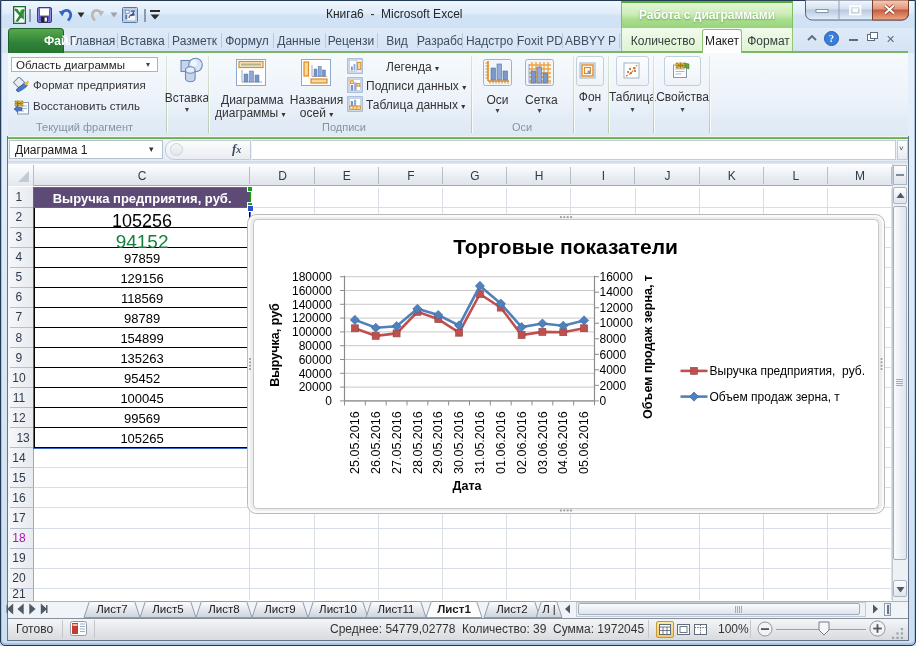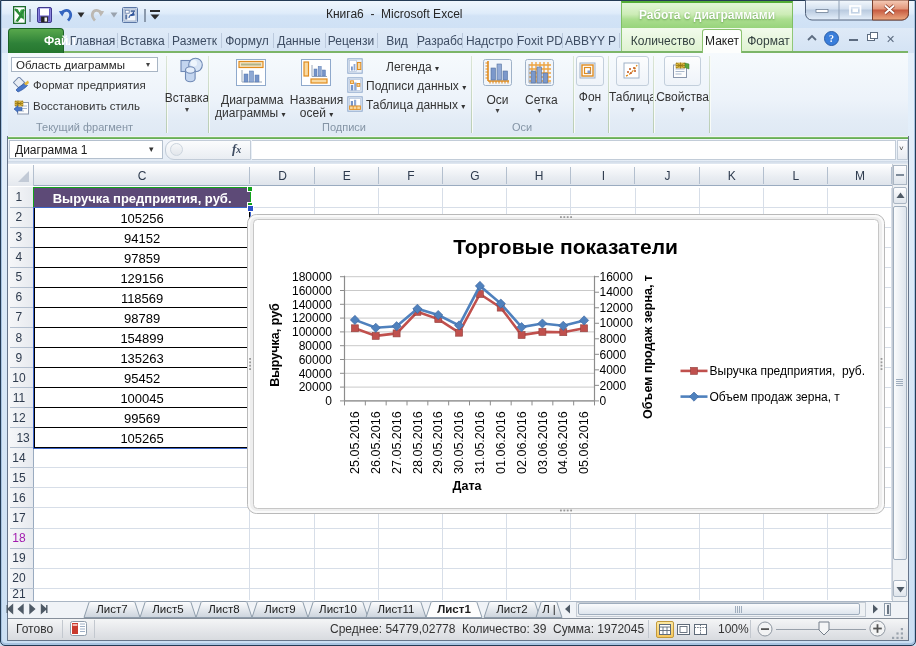--- a/index.html
+++ b/index.html
@@ -377,23 +377,23 @@
 <div class="a" style="left:33.8px;top:487.4px;width:858.1px;height:1px;background:#d7dee8;"></div>
 <div class="a" style="left:33.8px;top:507.4px;width:858.1px;height:1px;background:#d7dee8;"></div>
 <div class="a" style="left:33.8px;top:527.5px;width:858.1px;height:1px;background:#d7dee8;"></div>
 <div class="a" style="left:33.8px;top:547.5px;width:858.1px;height:1px;background:#d7dee8;"></div>
 <div class="a" style="left:33.8px;top:567.5px;width:858.1px;height:1px;background:#d7dee8;"></div>
 <div class="a" style="left:33.8px;top:587.6px;width:858.1px;height:1px;background:#d7dee8;"></div>
 <div class="a" style="left:33.8px;top:187.6px;width:216.6px;height:20.05px;background:#5d4a77;"></div>
 <div class="tx" style="left:33.8px;top:190.6px;width:216.6px;text-align:center;font-size:13px;font-weight:bold;color:#fff;">Выручка предприятия, руб.</div>
 <div class="a" style="left:33.8px;top:207.7px;width:216.6px;height:240.6px;border-left:1px solid #000;border-right:1px solid #000;"></div>
 <div class="a" style="left:33.8px;top:226.7px;width:216.6px;height:1px;background:#000;"></div>
-<div class="tx" style="left:33.8px;top:210.8px;width:216.6px;text-align:center;font-size:13px;color:#000;">105256</div>
+<div class="tx" style="left:33.8px;top:210.8px;width:216.6px;text-align:center;font-size:18px;color:#000;">105256</div>
 <div class="a" style="left:33.8px;top:246.8px;width:216.6px;height:1px;background:#000;"></div>
-<div class="tx" style="left:33.8px;top:230.9px;width:216.6px;text-align:center;font-size:13px;color:#000000;">94152</div>
+<div class="tx" style="left:33.8px;top:230.9px;width:216.6px;text-align:center;font-size:19px;color:#15803d;">94152</div>
 <div class="a" style="left:33.8px;top:266.8px;width:216.6px;height:1px;background:#000;"></div>
 <div class="tx" style="left:33.8px;top:250.9px;width:216.6px;text-align:center;font-size:13px;color:#000;">97859</div>
 <div class="a" style="left:33.8px;top:286.9px;width:216.6px;height:1px;background:#000;"></div>
 <div class="tx" style="left:33.8px;top:271.0px;width:216.6px;text-align:center;font-size:13px;color:#000;">129156</div>
 <div class="a" style="left:33.8px;top:306.9px;width:216.6px;height:1px;background:#000;"></div>
 <div class="tx" style="left:33.8px;top:291.1px;width:216.6px;text-align:center;font-size:13px;color:#000;">118569</div>
 <div class="a" style="left:33.8px;top:326.9px;width:216.6px;height:1px;background:#000;"></div>
 <div class="tx" style="left:33.8px;top:311.1px;width:216.6px;text-align:center;font-size:13px;color:#000;">98789</div>
 <div class="a" style="left:33.8px;top:347.0px;width:216.6px;height:1px;background:#000;"></div>
 <div class="tx" style="left:33.8px;top:331.1px;width:216.6px;text-align:center;font-size:13px;color:#000;">154899</div>

